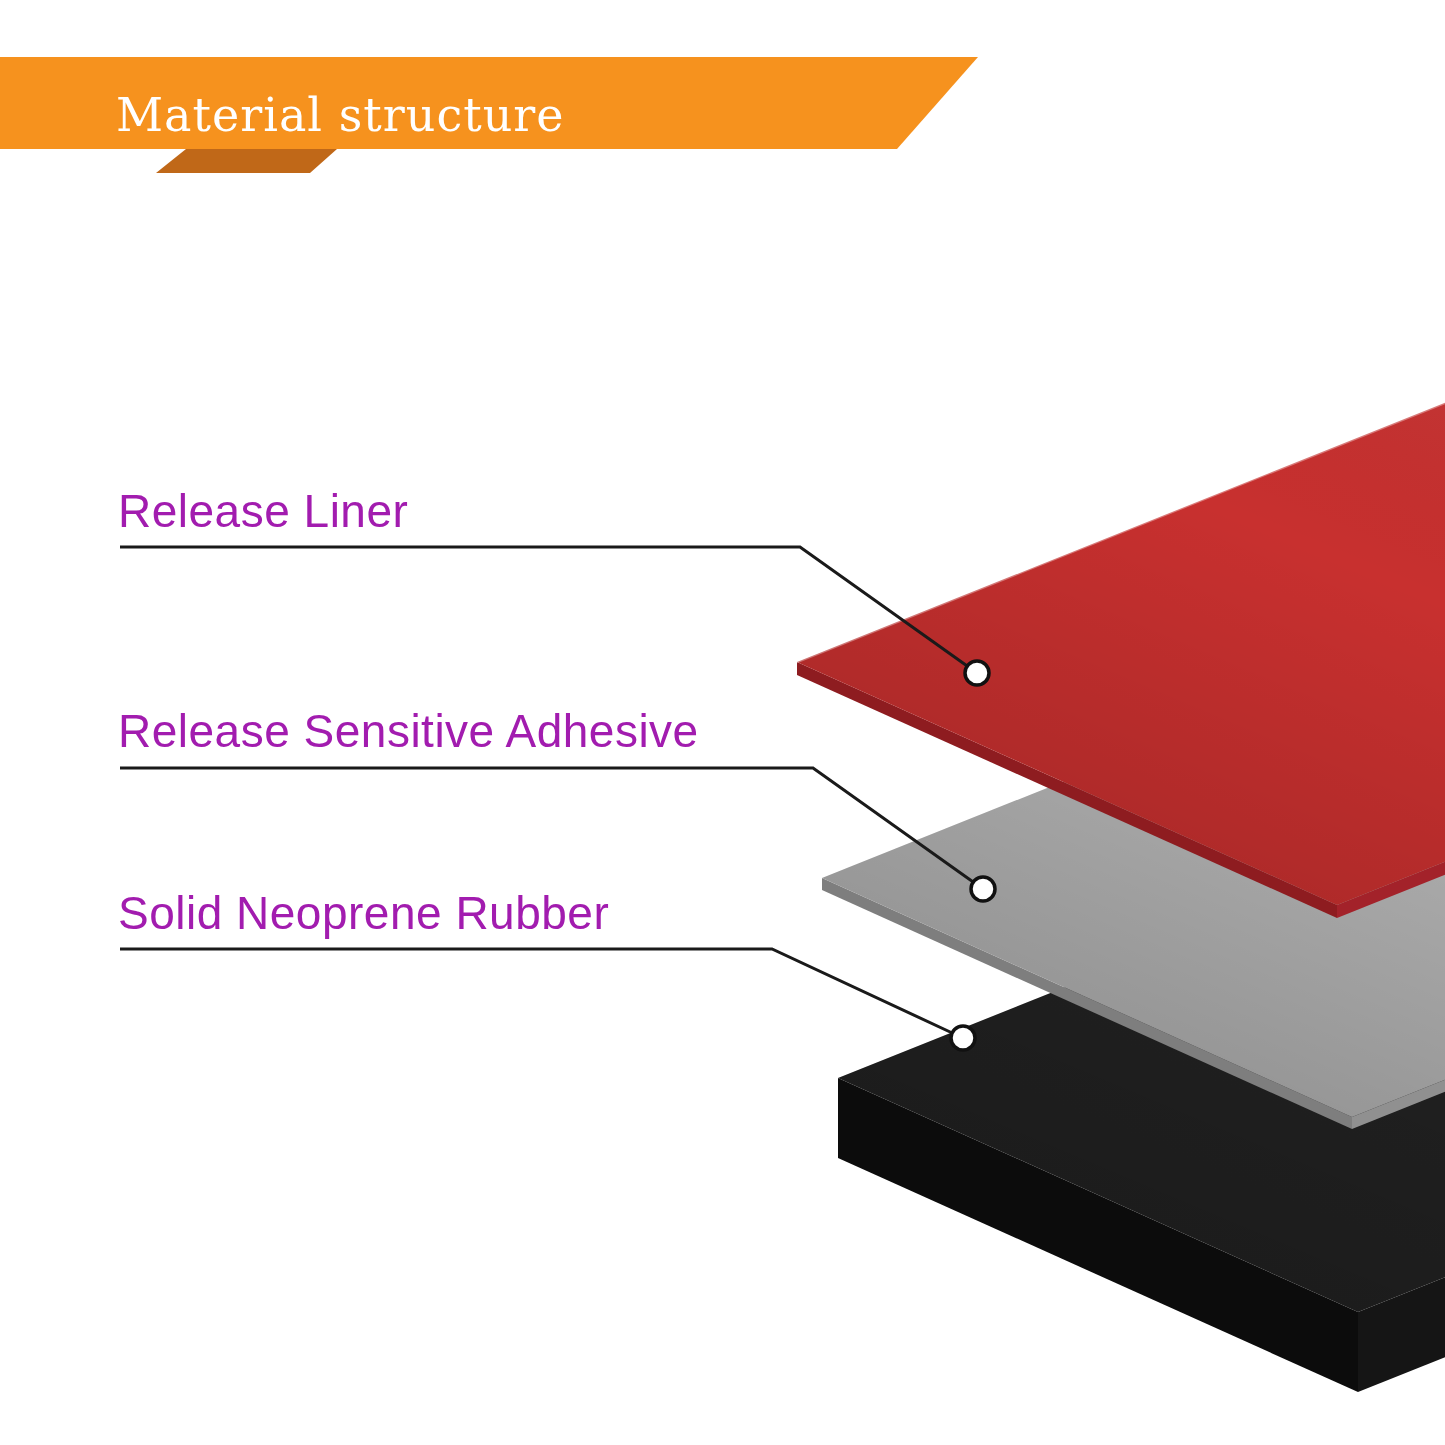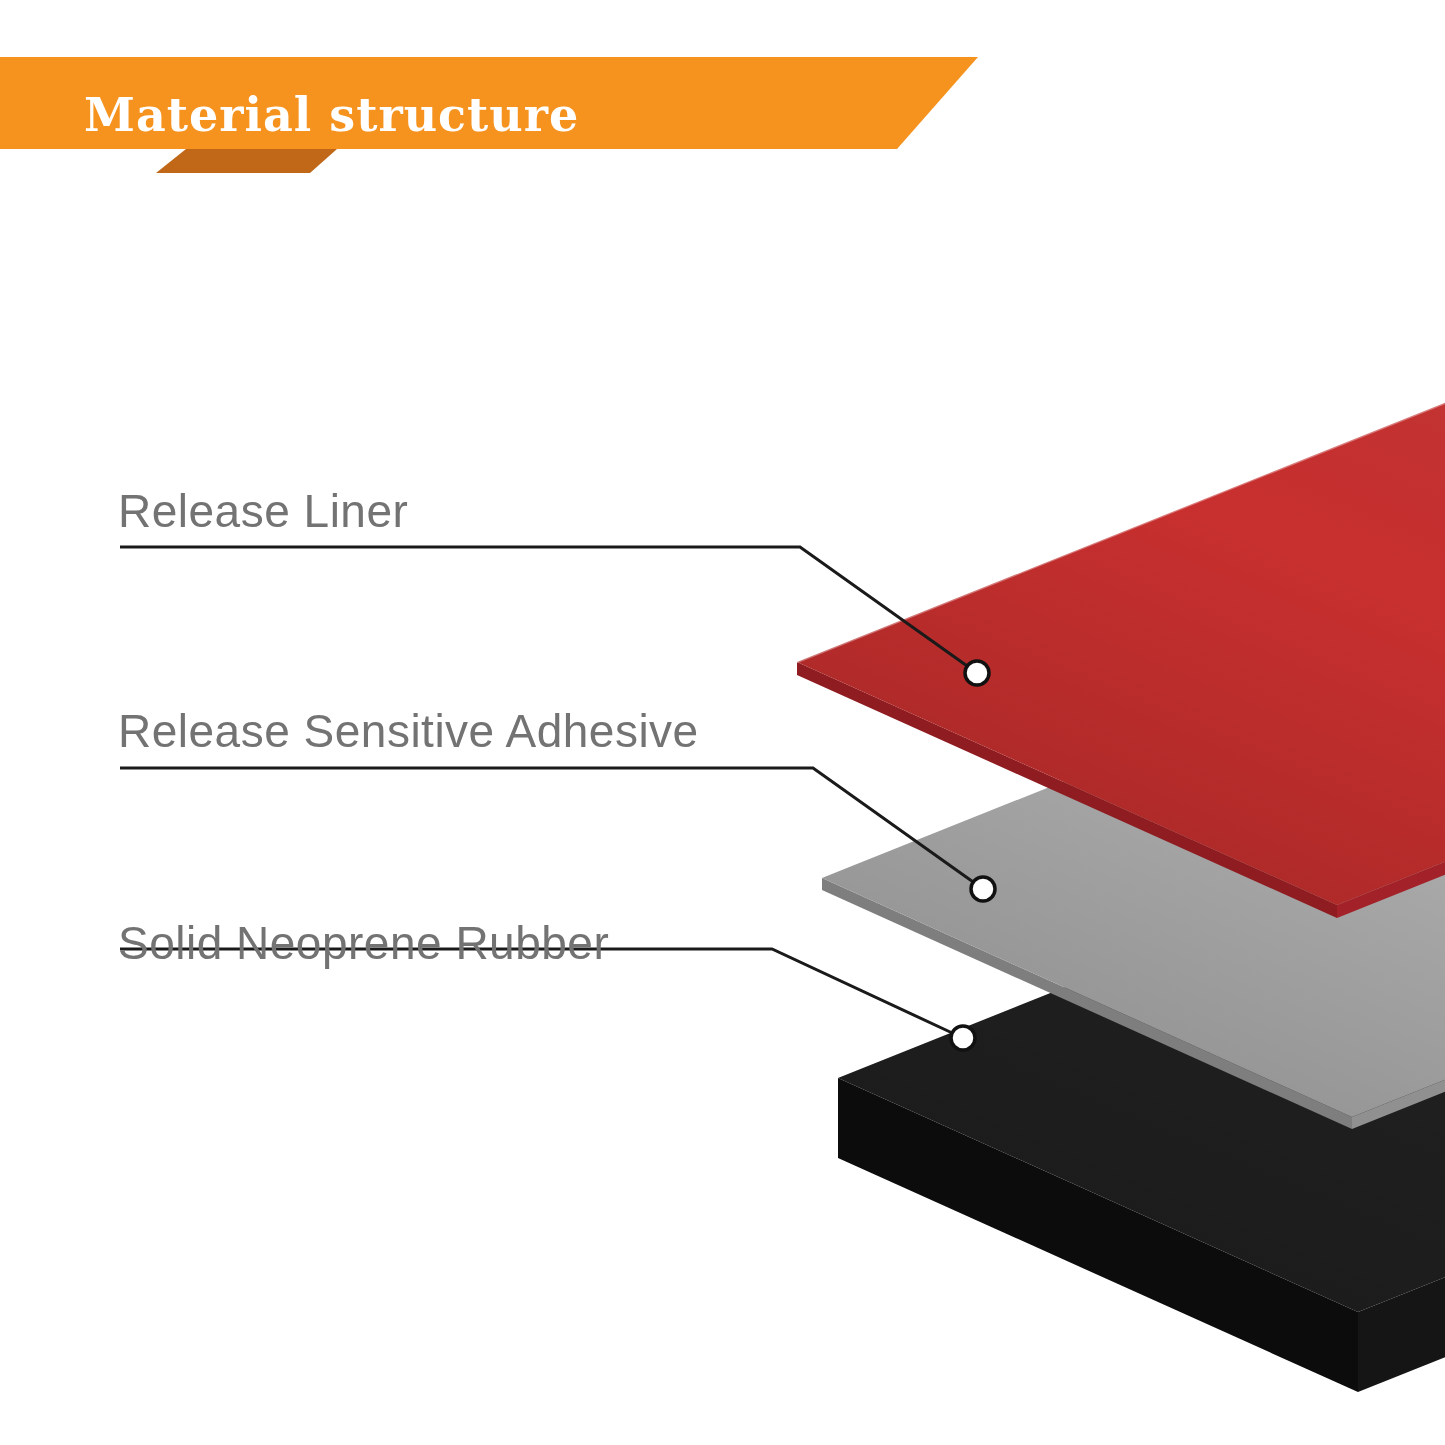--- a/index.html
+++ b/index.html
@@ -20,42 +20,42 @@
     left: 0;
     top: 0;
   }
   .banner-title {
     position: absolute;
     left: 0;
     top: 57px;
     width: 975px;
     height: 116px;
     box-sizing: border-box;
-    padding-left: 84px;
+    padding-left: 116px;
     display: flex;
     align-items: center;
     font-family: "DejaVu Serif", serif;
-    font-weight: 700;
+    font-weight: 400;
     font-size: 46px;
     letter-spacing: 1px;
     color: #ffffff;
     pointer-events: none;
   }
   .layer-label {
     position: absolute;
     left: 118px;
     font-size: 46px;
     font-weight: 400;
-    color: #737373;
+    color: #a21caf;
     letter-spacing: 0.5px;
     white-space: nowrap;
   }
   .label-1 { top: 484px; }
   .label-2 { top: 704px; }
-  .label-3 { top: 916px; }
+  .label-3 { top: 886px; }
 </style>
 </head>
 <body>
 
 <div class="stage">
 
   <svg width="1445" height="1445" viewBox="0 0 1445 1445">
     <defs>
       <linearGradient id="sheen" x1="0" y1="1" x2="1" y2="0">
         <stop offset="0" stop-color="#000000" stop-opacity="0.20"></stop>

